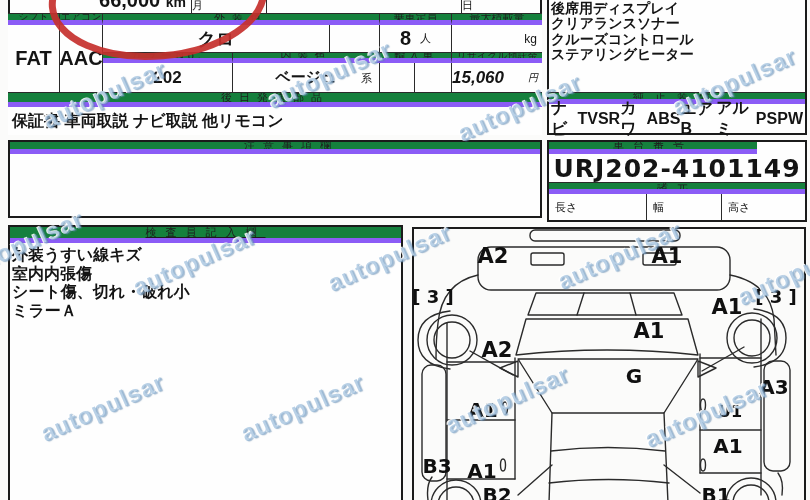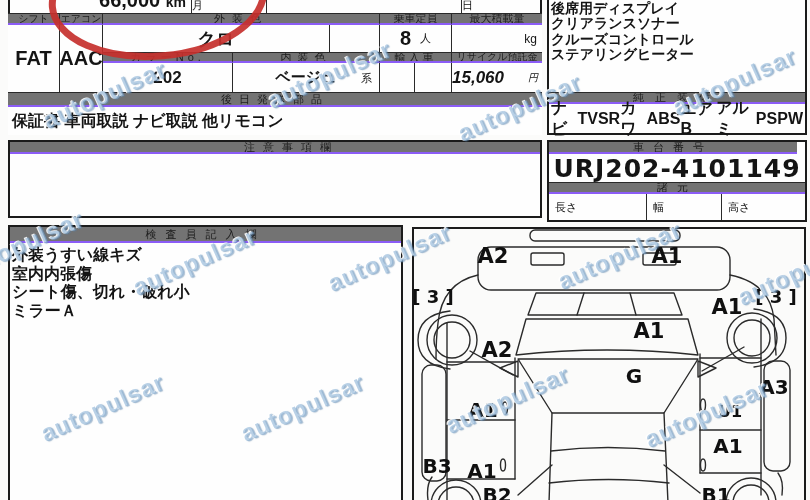--- a/index.html
+++ b/index.html
@@ -5,23 +5,23 @@
   * { margin:0; padding:0; box-sizing:border-box; }
   html,body { background:#e8e8e8; }
   .page {
     position:relative; width:810px; height:500px; overflow:hidden;
     background:#fbfbfa; font-family:"Liberation Sans",sans-serif; color:#141414;
   }
   .abs { position:absolute; }
   .box { position:absolute; background:#fefefe; border:2px solid #1b1b1b; }
   .cell { position:absolute; background:#fefefe; }
   .br { border-right:1px solid #2a2a2a; }
-  .band { position:absolute; background:#737373; border-top:1px solid #2a2a2a; border-bottom:2px solid #8b5cf6;
+  .band { position:absolute; background:#15803d; border-top:1px solid #2a2a2a; border-bottom:5px solid #8b5cf6;
           display:flex; align-items:center; justify-content:center;
-          font-size:11px; color:#1d1d1d; white-space:nowrap; overflow:hidden; }
+          font-size:11px; color:#1d1d1d; white-space:nowrap; overflow:hidden;text-decoration:underline; }
   .val { display:flex; align-items:center; justify-content:center; font-weight:bold; }
   .smalllbl { font-size:11px; }
   .odo { position:absolute; left:8px; top:-11px; width:178px; height:24px; text-align:right;
          font-weight:bold; font-size:20px; white-space:nowrap; }
   .odo .unit { font-size:14px; font-weight:bold; }
   .toprow-lbl { position:absolute; top:0; height:13px; font-size:11px; display:flex;
                 align-items:flex-end; justify-content:center; letter-spacing:18px; overflow:hidden; }
   .opt-line { height:15.4px; font-size:14px; font-weight:bold; line-height:15.4px; white-space:nowrap; }
   .insp-line { height:18.5px; font-size:16px; font-weight:bold; line-height:18.5px; white-space:nowrap; }
   .codes { position:absolute; display:flex; align-items:center; justify-content:space-between;
@@ -172,21 +172,21 @@
     <span>SR</span>
     <span>カワ</span>
     <span>ABS</span>
     <span>エアB</span>
     <span>アルミ</span>
     <span>PS</span>
     <span>PW</span>
   </div>
 
   <div class="box" style="left:547px; top:140px; width:260px; height:82px;"></div>
-  <div class="band" style="left:549px; top:142px; width:248px; height:12px; border-top:0; letter-spacing:9px;">車台番号</div>
+  <div class="band" style="left:549px; top:142px; width:208px; height:12px; border-top:0; letter-spacing:9px;">車台番号</div>
   <div class="cell val" style="left:549px; top:154px; width:256px; height:28px; font-size:25px; letter-spacing:1px; font-family:'DejaVu Sans','Liberation Sans',sans-serif;">URJ202-4101149</div>
   <div class="band" style="left:549px; top:182px; width:256px; height:12px; letter-spacing:9px;">諸元</div>
   <div class="cell br smalllbl" style="left:549px; top:194px; width:98px; height:26px; line-height:26px; padding-left:6px;"><span>長さ</span></div>
   <div class="cell br smalllbl" style="left:647px; top:194px; width:75px; height:26px; line-height:26px; padding-left:6px;"><span>幅</span></div>
   <div class="cell smalllbl" style="left:722px; top:194px; width:83px; height:26px; line-height:26px; padding-left:6px;"><span>高さ</span></div>
 
   <div id="diagram-labels" class="abs" style="left:0; top:0; width:810px; height:500px; z-index:3; pointer-events:none;">
       <span class="dlabel" style="left: 493px; top: 256px; font-size: 21px;">A2</span>
       <span class="dlabel" style="left: 667px; top: 256px; font-size: 21px;">A1</span>
       <span class="dlabel" style="left: 433px; top: 296px; font-size: 18px;">[ 3 ]</span>

